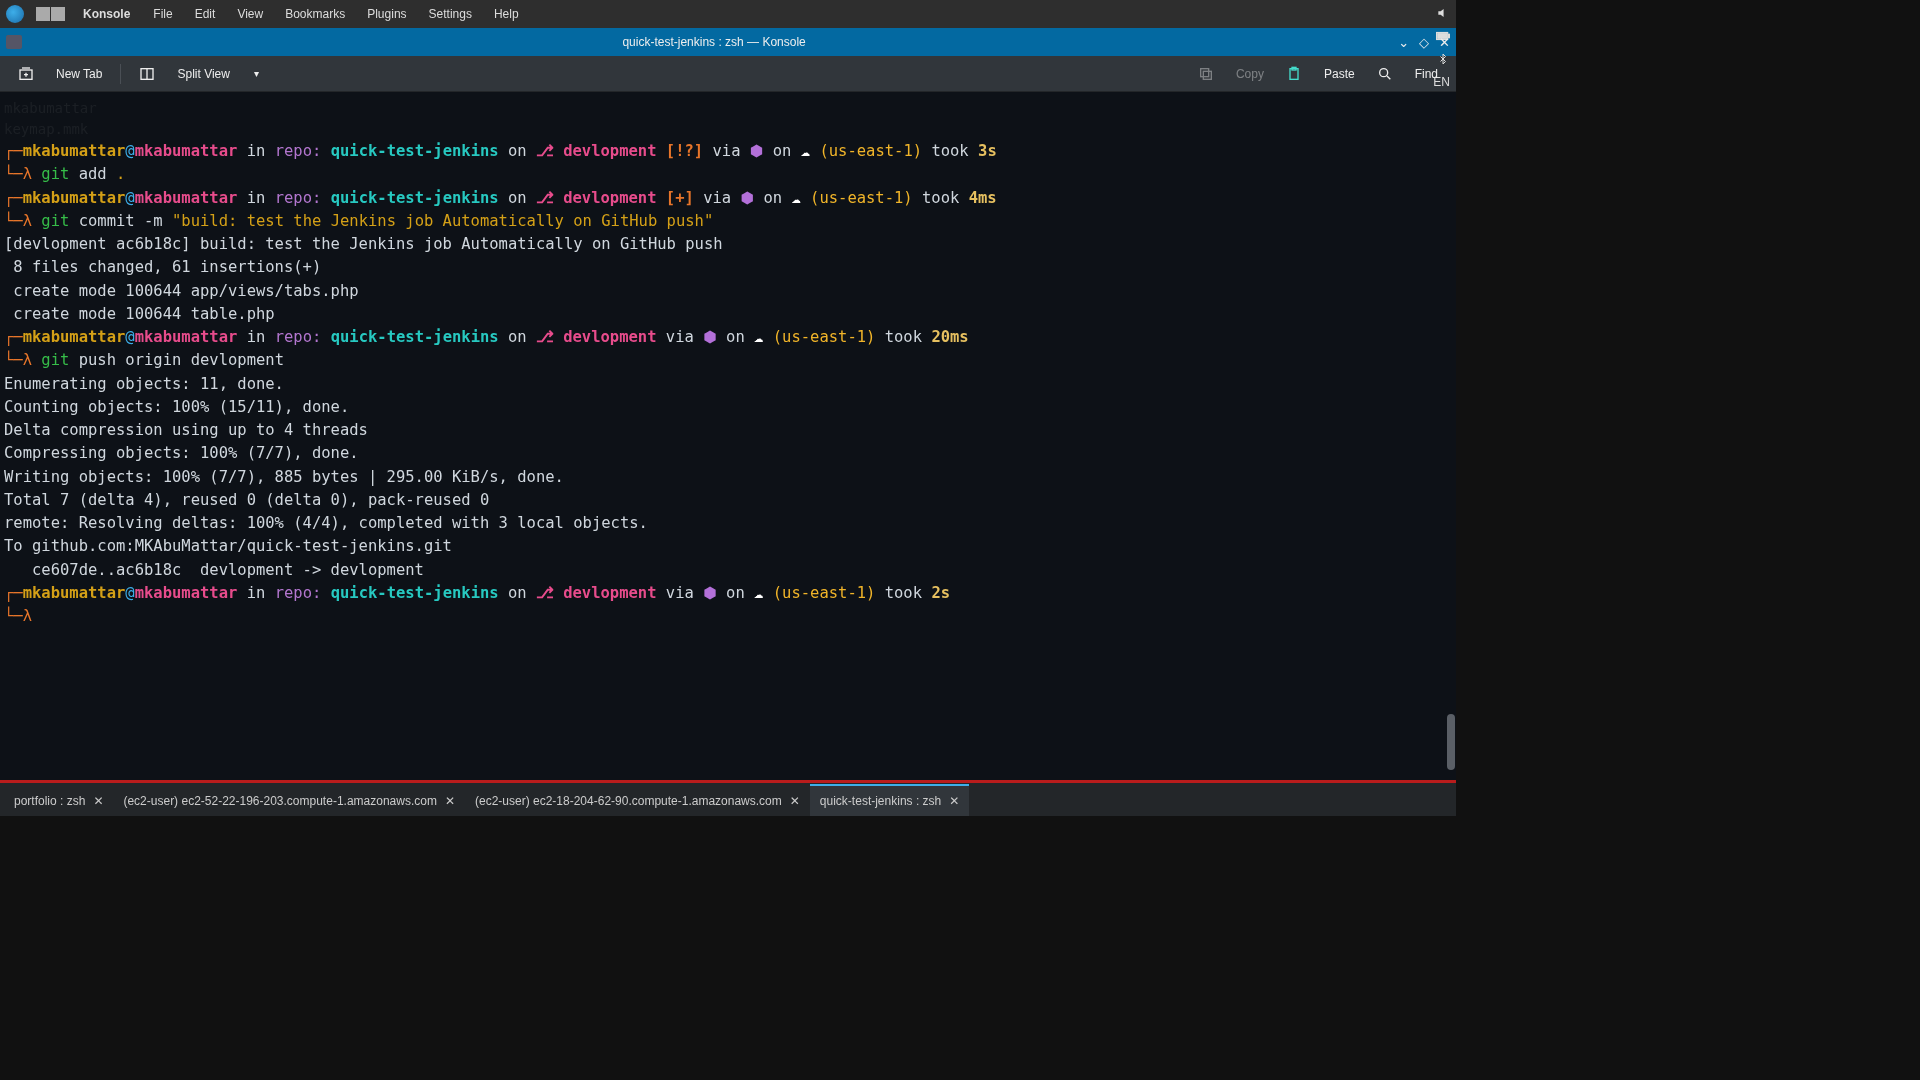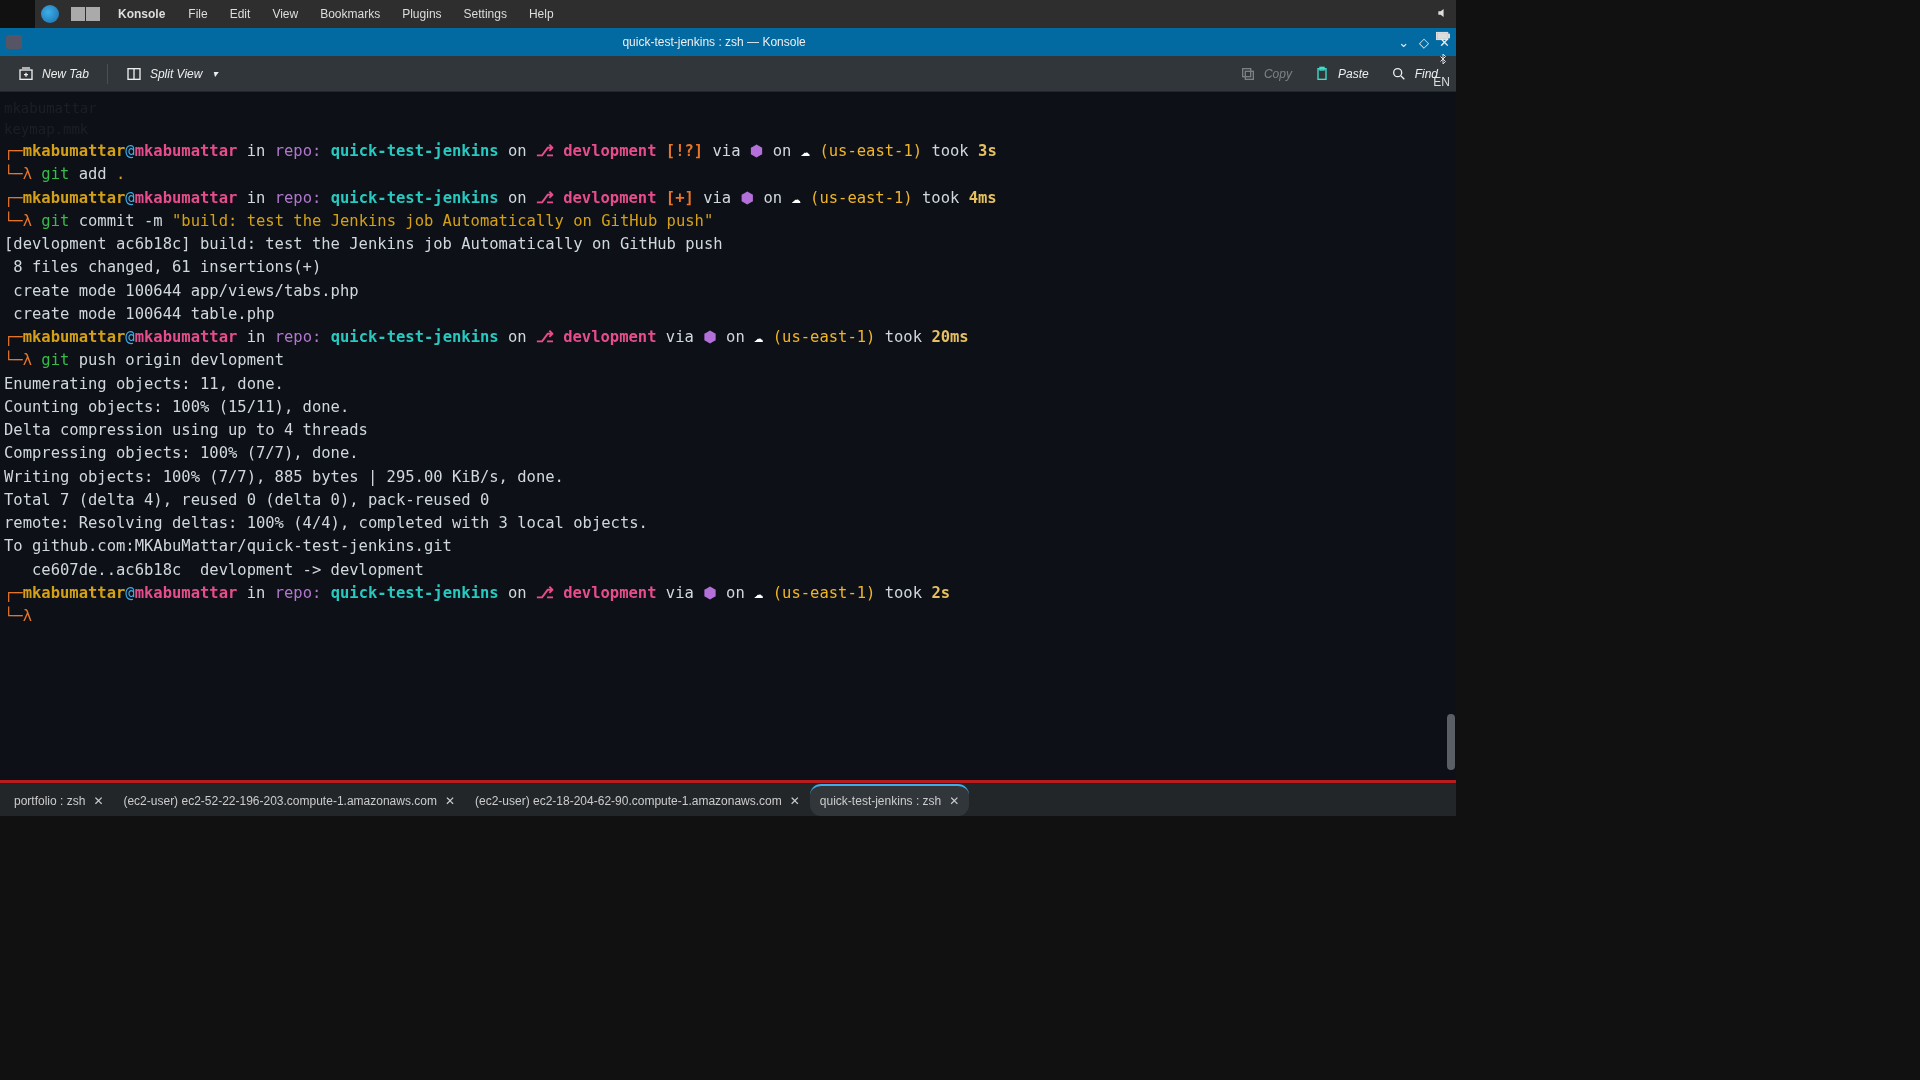--- a/index.html
+++ b/index.html
@@ -1,40 +1,40 @@
 <!DOCTYPE html>
 <html><head>
 <meta charset="utf-8">
 <style>
 * { margin: 0; padding: 0; box-sizing: border-box; }
 body { font-family: sans-serif; background: #111; width: 1456px; height: 816px; overflow: hidden; position: relative; }
 
 
-.top-panel { height: 28px; background: #2e2e2e; display: flex; align-items: center; padding: 0 6px; color: #ddd; font-size: 12px; margin-left: 35px; }
+.top-panel { height: 28px; background: #2e2e2e; display: flex; align-items: center; padding: 0 6px; color: #ddd; font-size: 12px; }
 .top-panel .left { display: flex; align-items: center; gap: 8px; }
 .top-panel .app-logo { width: 18px; height: 18px; background: radial-gradient(circle at 40% 40%, #3daee9, #1a6ca8); border-radius: 50%; }
 .top-panel .taskbar-mini { display: flex; gap: 1px; margin-left: 4px; }
 .top-panel .taskbar-mini .sq { width: 14px; height: 14px; background: #aaa; }
 .top-panel .app-title { font-weight: 600; margin: 0 8px 0 10px; }
 .top-panel .menu-item { padding: 0 7px; cursor: default; }
 .top-panel .right { margin-left: auto; display: flex; align-items: flex-end; gap: 9px; flex-direction: column; }
 .top-panel .tray-icon { width: 14px; height: 14px; display: inline-flex; align-items: center; justify-content: center; }
 .top-panel .net-stat { font-size: 10px; line-height: 1.05; text-align: right; margin-right: 2px; }
 .top-panel .clock { font-size: 11px; line-height: 1.05; text-align: right; }
 
 
 .title-bar { height: 28px; background: #0369a1; display: flex; align-items: center; color: #eee; font-size: 12px; padding: 0 6px; }
 .title-bar .term-icon { width: 16px; height: 14px; background: #556; border-radius: 2px; margin-right: 8px; }
 .title-bar .center { flex: 1; text-align: center; }
 .title-bar .win-ctrls { display: flex; gap: 10px; }
 .title-bar .win-ctrls span { font-size: 13px; cursor: default; }
 
 
 .toolbar { height: 36px; background: #31363b; border-bottom: 1px solid #232629; display: flex; align-items: center; padding: 0 10px; color: #eee; font-size: 12px; gap: 6px; }
-.toolbar .btn { display: flex; align-items: center; gap: 8px; padding: 4px 8px; border-radius: 3px; cursor: default; font-style: italic; }
+.toolbar .btn { display: flex; align-items: center; gap: 22px; padding: 4px 8px; border-radius: 3px; cursor: default; }
 .toolbar .iconbox { width: 16px; height: 16px; }
 .toolbar .chev { font-size: 10px; margin-left: 2px; }
 .toolbar .sep { width: 1px; height: 20px; background: #4a4f55; margin: 0 4px; }
 .toolbar .spacer { flex: 1; }
 .toolbar .disabled { opacity: 0.4; }
 
 
 .terminal { height: 688px; background: #0d1117; background-image: linear-gradient(rgba(13,17,23,0.88), rgba(13,17,23,0.88)); color: #d0d7de; font-family: "Monospace", monospace; font-size: 15.5px; line-height: 1.5; padding: 6px 4px; overflow: hidden; position: relative; }
 .terminal .faded { color: rgba(255,255,255,0.06); font-size: 14px; }
 
@@ -53,21 +53,21 @@
 .cmd-git { color: #36bd49; }
 .cmd-args { color: #d0d7de; }
 .cmd-str { color: #d4a017; }
 .prompt-corner { color: #e6752a; }
 
 .line { white-space: pre; }
 
 
 .tab-bar { height: 36px; background: #232629; display: flex; align-items: flex-end; padding: 0 4px; color: #ccc; font-size: 12px; border-top: 3px solid #b91c1c; }
 .tab { padding: 8px 10px 8px 10px; display: flex; align-items: center; gap: 8px; cursor: default; border-top: 2px solid transparent; }
-.tab.active { border-top-color: #3daee9; background: #31363b; border-radius: 11px; }
+.tab.active { border-top-color: #3daee9; background: #31363b; }
 .tab .close { font-size: 12px; }
 
 .scrollbar { position: absolute; right: 0; top: 0; width: 10px; height: 100%; }
 .scrollbar .thumb { position: absolute; bottom: 10px; width: 8px; right: 1px; height: 56px; background: #5a5f66; border-radius: 4px; }
 
 svg { display: block; }
 </style>
 </head>
 <body>
 

